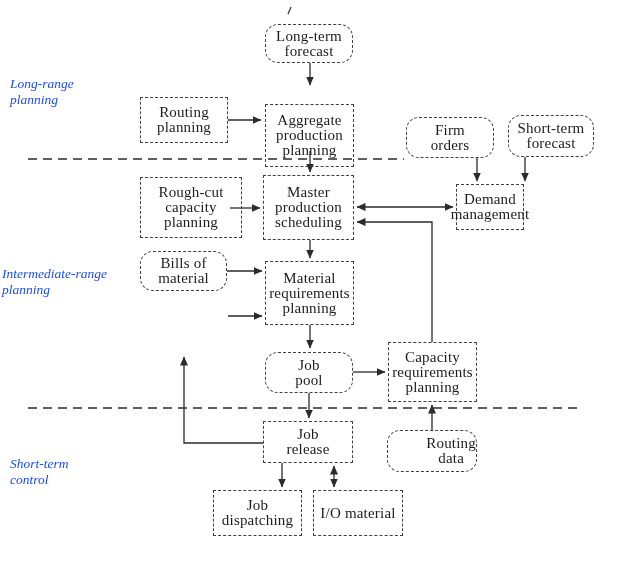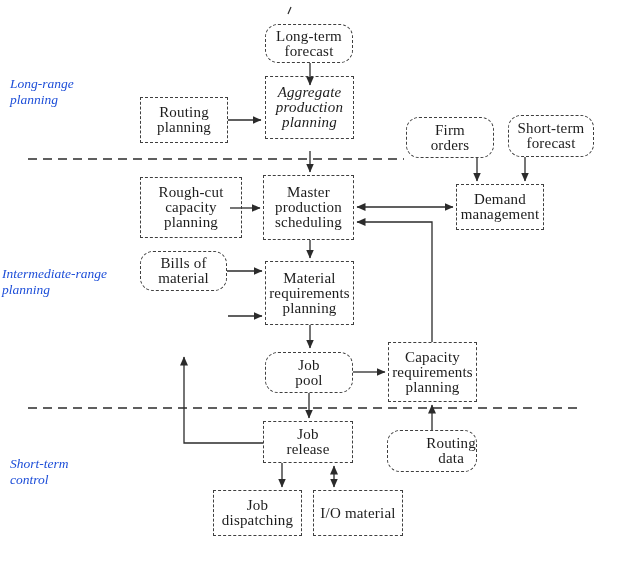--- a/index.html
+++ b/index.html
@@ -95,21 +95,21 @@
 control</div>
 
   <div class="box rounded" style="left:265px; top:24px; width:88px; height:39px;">
     <span class="lbl">Long-term
 forecast</span>
   </div>
   <div class="box" style="left:140px; top:97px; width:88px; height:46px;">
     <span class="lbl">Routing
 planning</span>
   </div>
-  <div class="box" style="left:265px; top:76px; width:89px; height:63px;font-style:italic;">
+  <div class="box" style="left:265px; top:104px; width:89px; height:63px;">
     <span class="lbl">Aggregate
 production
 planning</span>
   </div>
   <div class="box rounded" style="left:406px; top:117px; width:88px; height:41px;">
     <span class="lbl">Firm
 orders</span>
   </div>
   <div class="box rounded" style="left:508px; top:115px; width:86px; height:42px;">
     <span class="lbl">Short-term
@@ -119,21 +119,21 @@
   <div class="box" style="left:140px; top:177px; width:102px; height:61px;">
     <span class="lbl">Rough-cut
 capacity
 planning</span>
   </div>
   <div class="box" style="left:263px; top:175px; width:91px; height:65px;">
     <span class="lbl">Master
 production
 scheduling</span>
   </div>
-  <div class="box" style="left:456px; top:184px; width:88px; height:46px;">
+  <div class="box" style="left:456px; top:184px; width:68px; height:46px;">
     <span class="lbl">Demand
 management</span>
   </div>
   <div class="box rounded" style="left:140px; top:251px; width:87px; height:40px;">
     <span class="lbl">Bills of
 material</span>
   </div>
   <div class="box" style="left:265px; top:261px; width:89px; height:64px;">
     <span class="lbl">Material
 requirements

